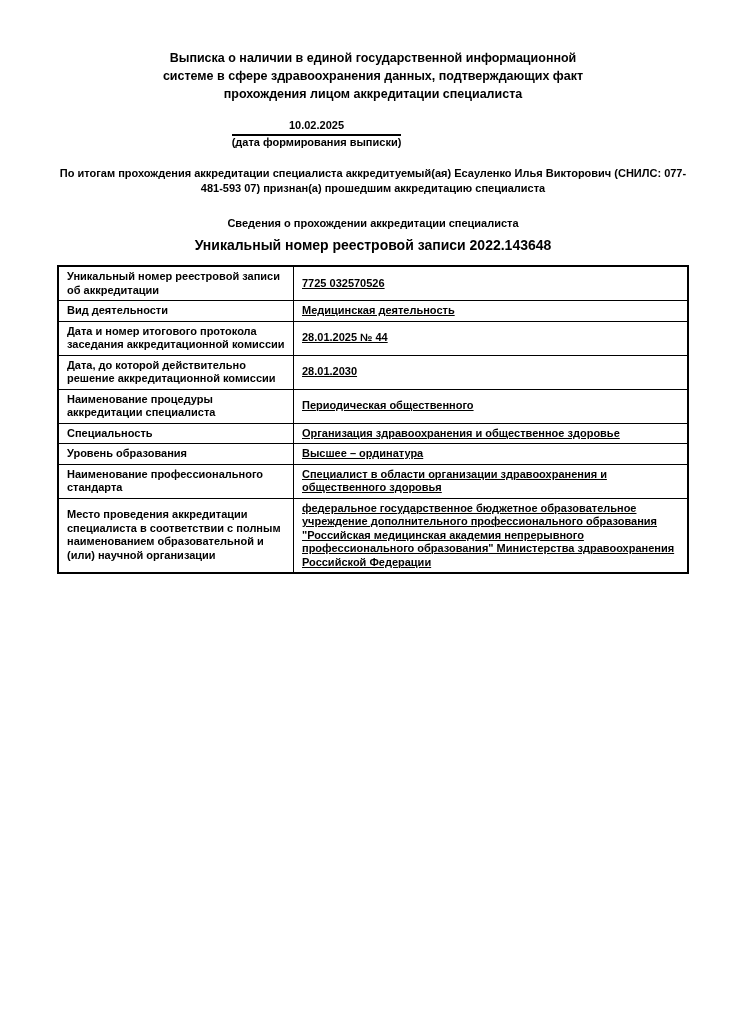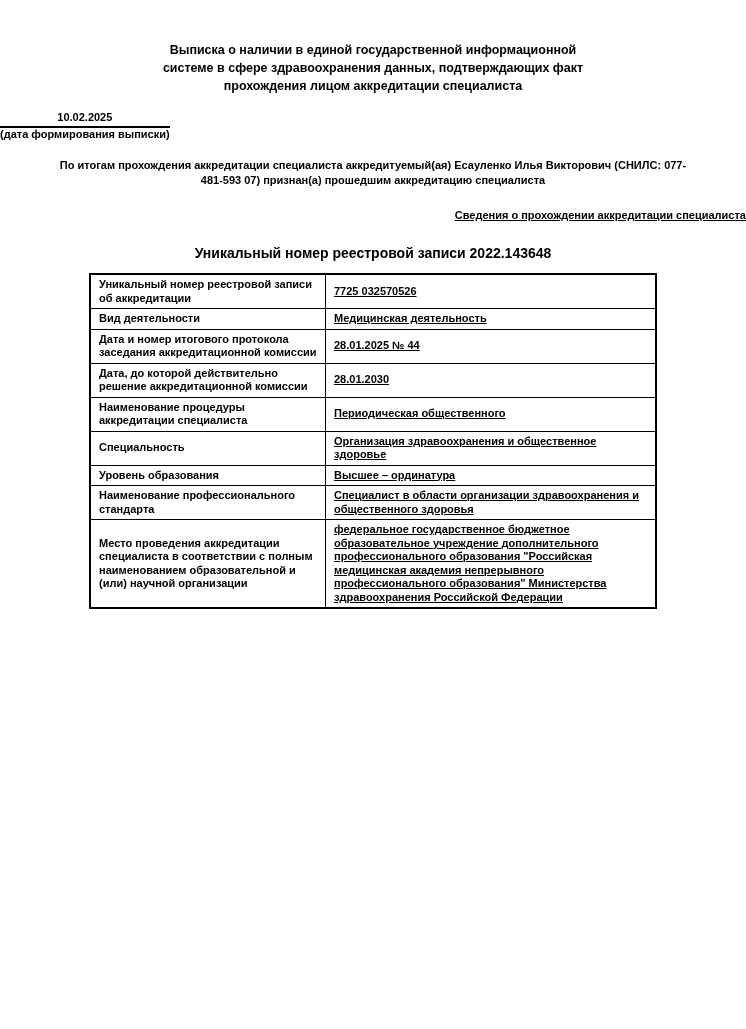--- a/index.html
+++ b/index.html
@@ -8,30 +8,30 @@
     width: 746px;
     height: 1029px;
     background: #ffffff;
     color: #000000;
     font-family: "Liberation Sans", sans-serif;
     font-weight: bold;
     overflow: hidden;
     box-sizing: border-box;
   }
   .title {
-    margin: 4px auto;
+    margin: 12px auto;
     padding-top: 37px;
     text-align: center;
     font-size: 12.5px;
     line-height: 18px;
     width: 560px;
   }
   .date-wrap {
     display: flex;
-    justify-content: flex-start;
+    justify-content: center;
     padding-right: 113px;
     margin-top: 16px;
   }
   .date-block { text-align: center; }
   .date-value {
     display: block;
     font-size: 11px;
     line-height: 13px;
     border-bottom: 2px solid #000;
     padding: 0 6px 2px 6px;
@@ -45,33 +45,32 @@
   }
   .intro {
     margin: 17px auto 0 auto;
     max-width: 635px;
     text-align: center;
     font-size: 11px;
     line-height: 14.5px;
   }
   .section-heading {
     margin-top: 22px;
-    text-align: right;
+    text-align: center;
     font-size: 11px;
     line-height: 13px;
-    text-decoration: underline;
   }
   .registry-heading {
-    margin-top: 23px;
+    margin-top: 7px;
     text-align: center;
     font-size: 14px;
     line-height: 17px;
   }
   table.acc-table {
-    width: 568px;
+    width: 632px;
     margin: 11px auto 0 auto;
     border-collapse: collapse;
     border: 2px solid #000;
     table-layout: fixed;
   }
   table.acc-table td {
     border: 1.4px solid #000;
     font-size: 11px;
     line-height: 13.5px;
     vertical-align: middle;

